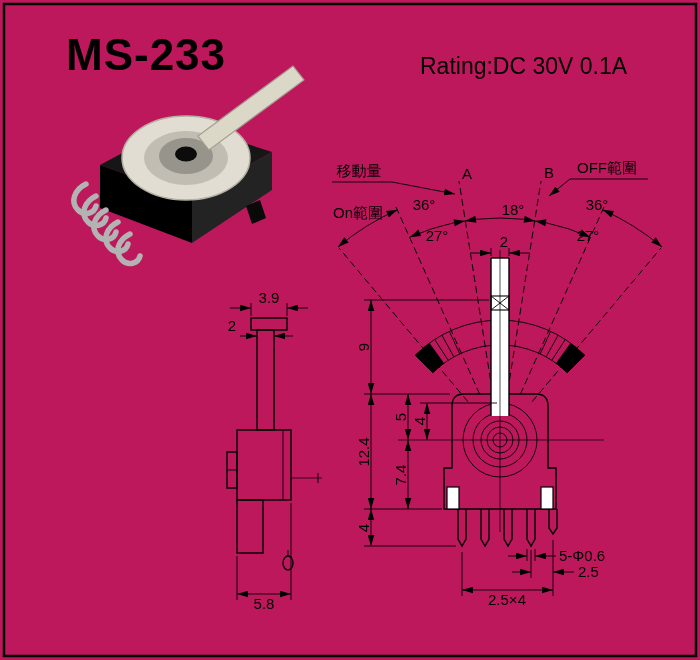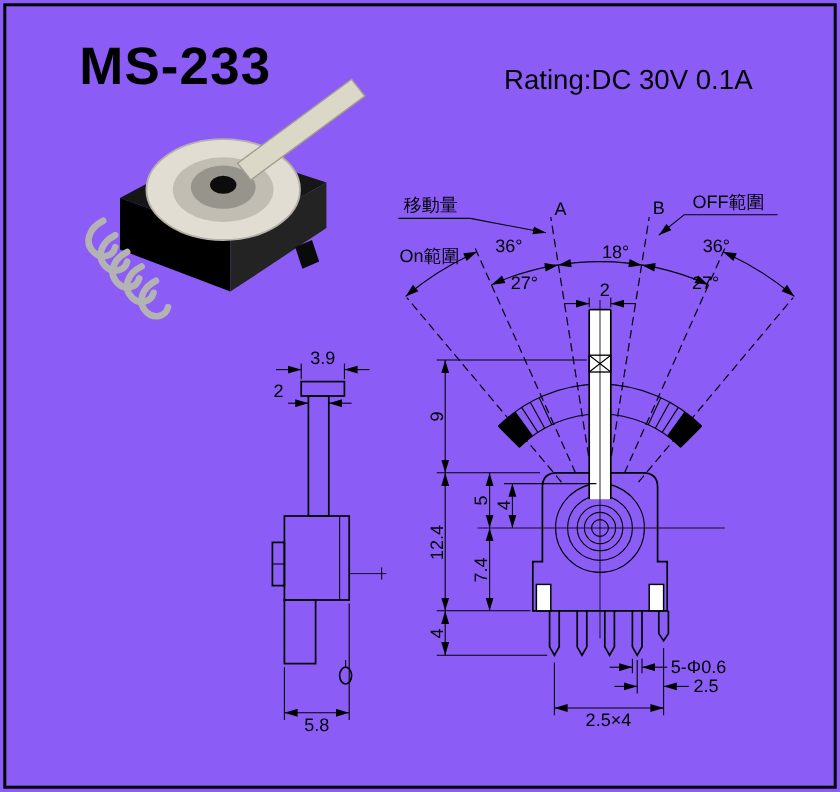--- a/index.html
+++ b/index.html
@@ -1,16 +1,16 @@
 <!DOCTYPE html>
 <html><head>
 <meta charset="utf-8">
 <style>
   html,body{margin:0;padding:0;background:#fff;}
-  #canvas{position:relative;width:700px;height:660px;background:#8b5cf6;overflow:hidden;}
+  #canvas{position:relative;width:700px;height:660px;background:#be185d;overflow:hidden;}
   svg{position:absolute;left:0;top:0;}
   text{font-family:"Liberation Sans","DejaVu Sans",sans-serif;fill:#000;}
   .title{font-size:44px;font-weight:bold;letter-spacing:1px;}
   .rating{font-size:23px;}
   .dim{font-size:15px;}
   .lbl{font-size:15px;}
   .thin{stroke:#000;stroke-width:0.9;fill:none;}
   .med{stroke:#000;stroke-width:1.4;fill:none;}
   .dash{stroke:#000;stroke-width:1;fill:none;stroke-dasharray:7 4;}
   .cl{stroke:#000;stroke-width:0.7;fill:none;}

